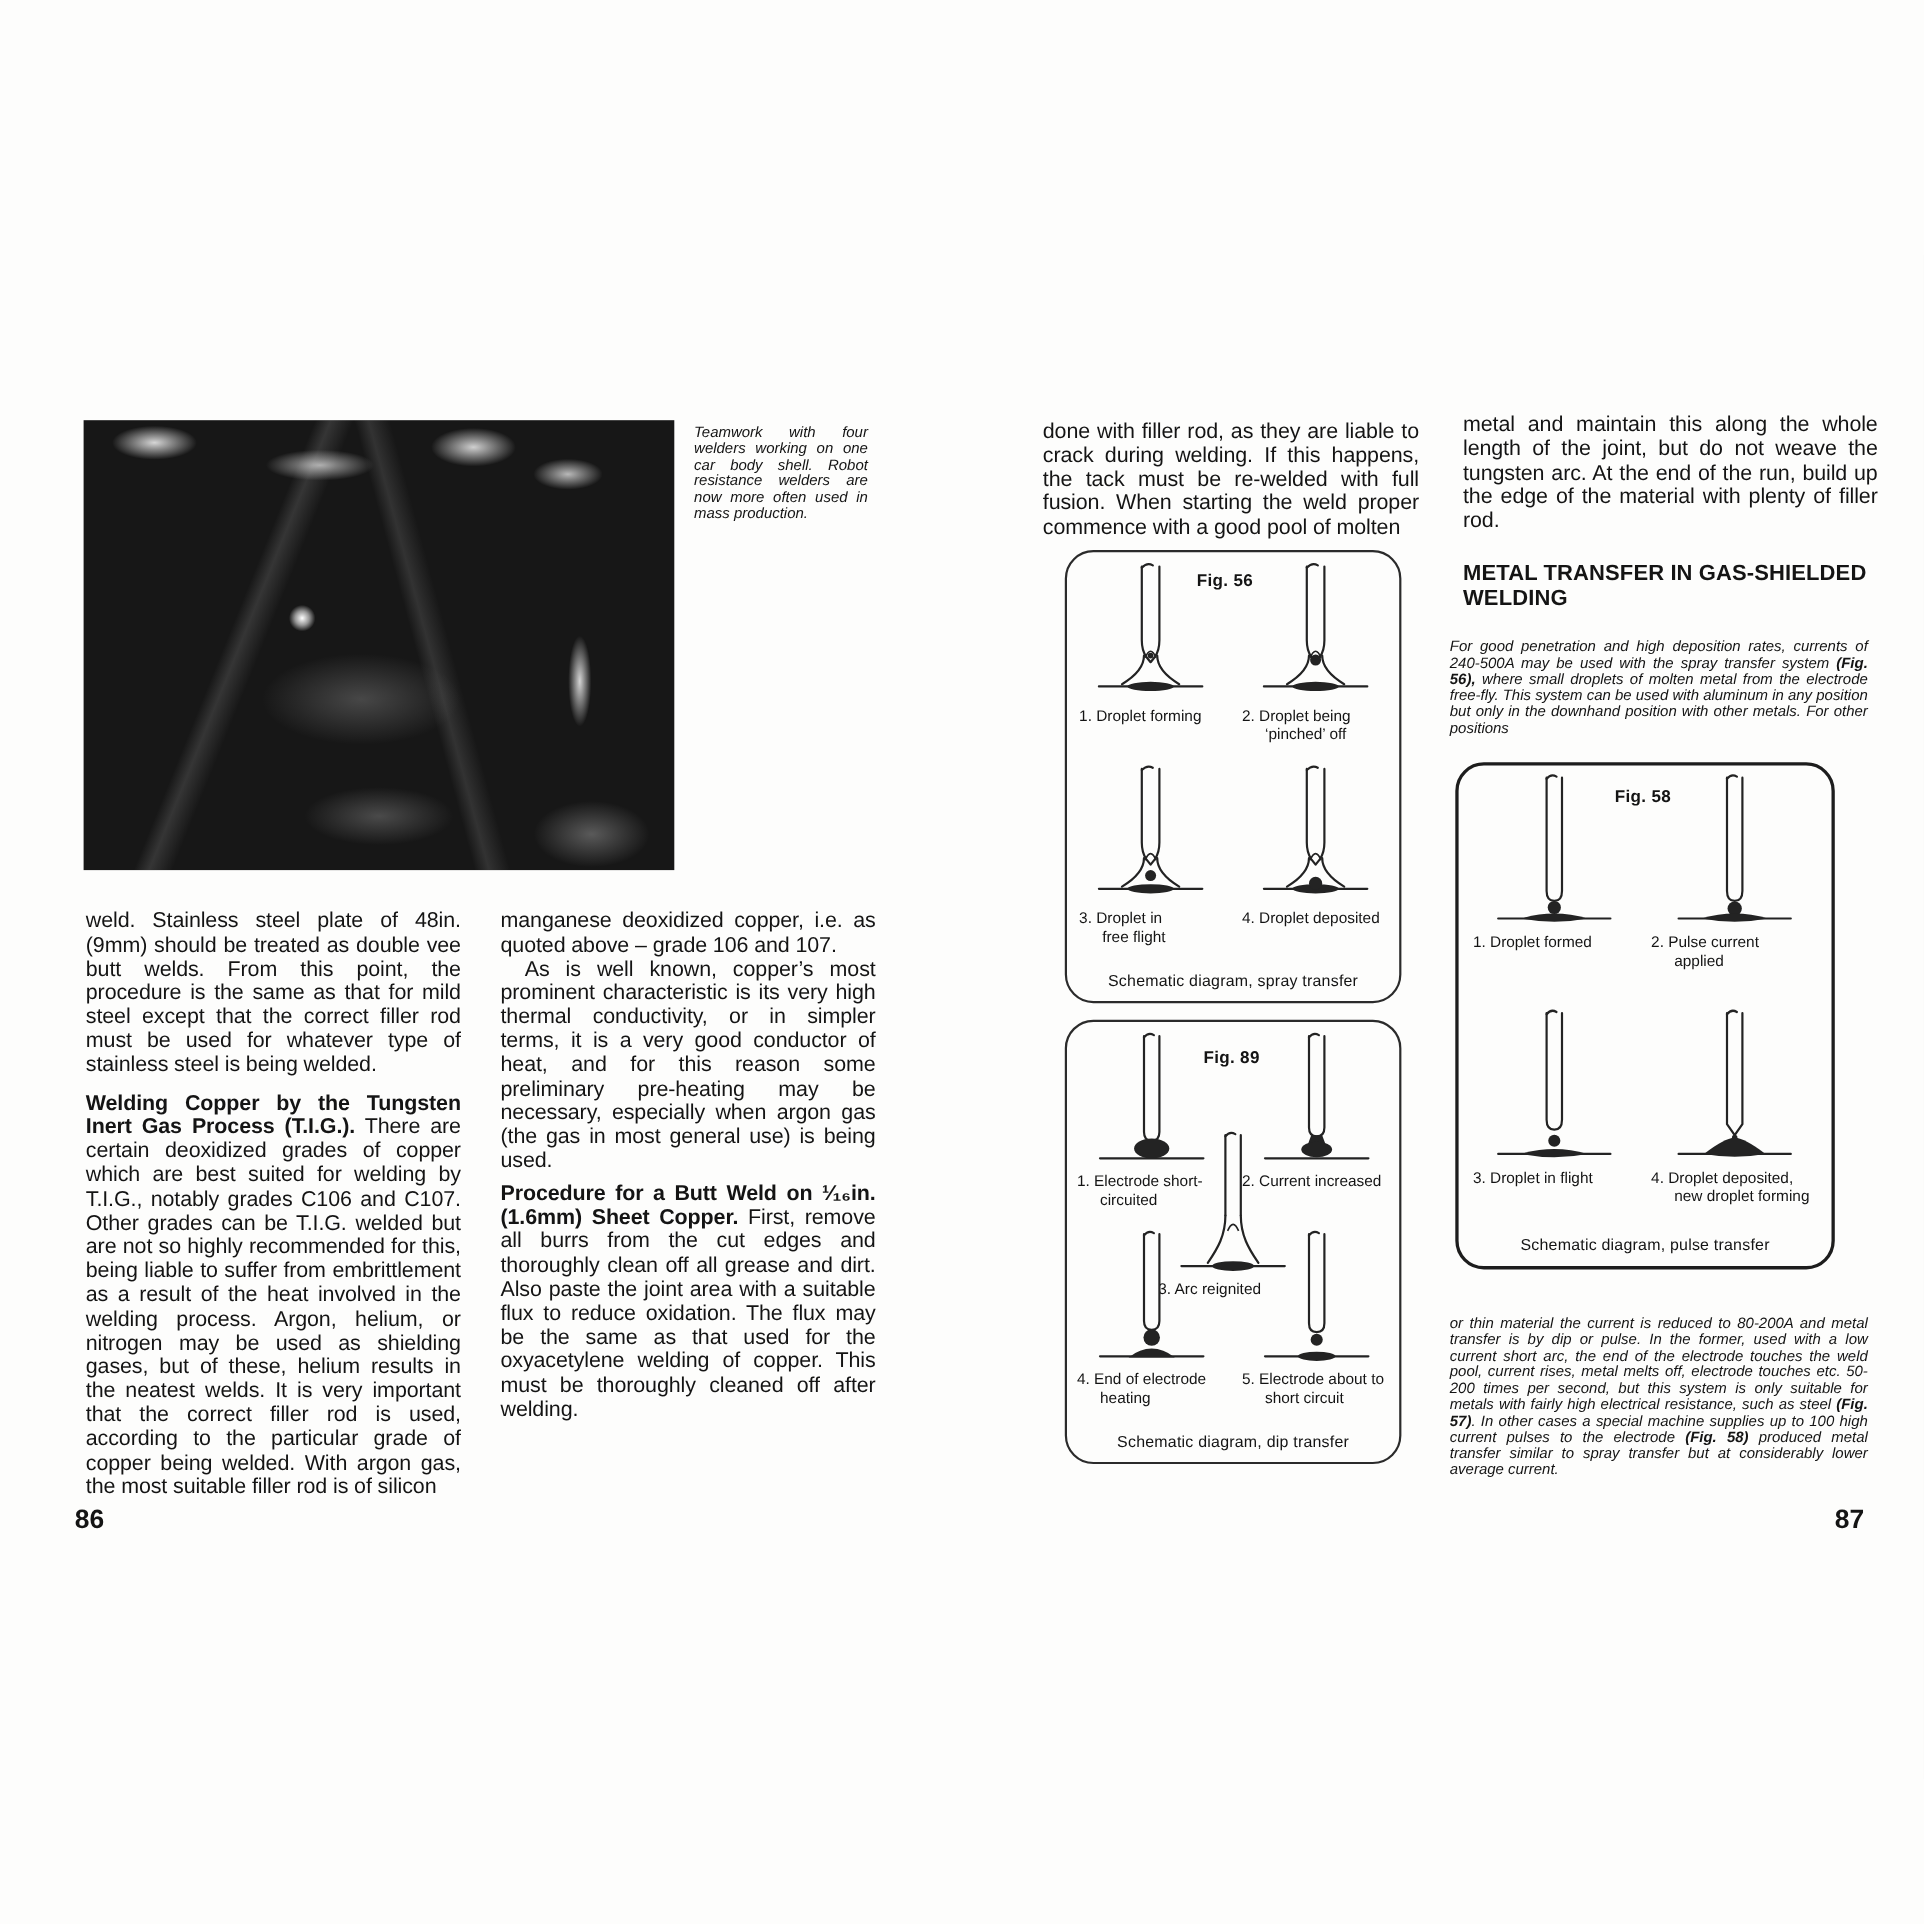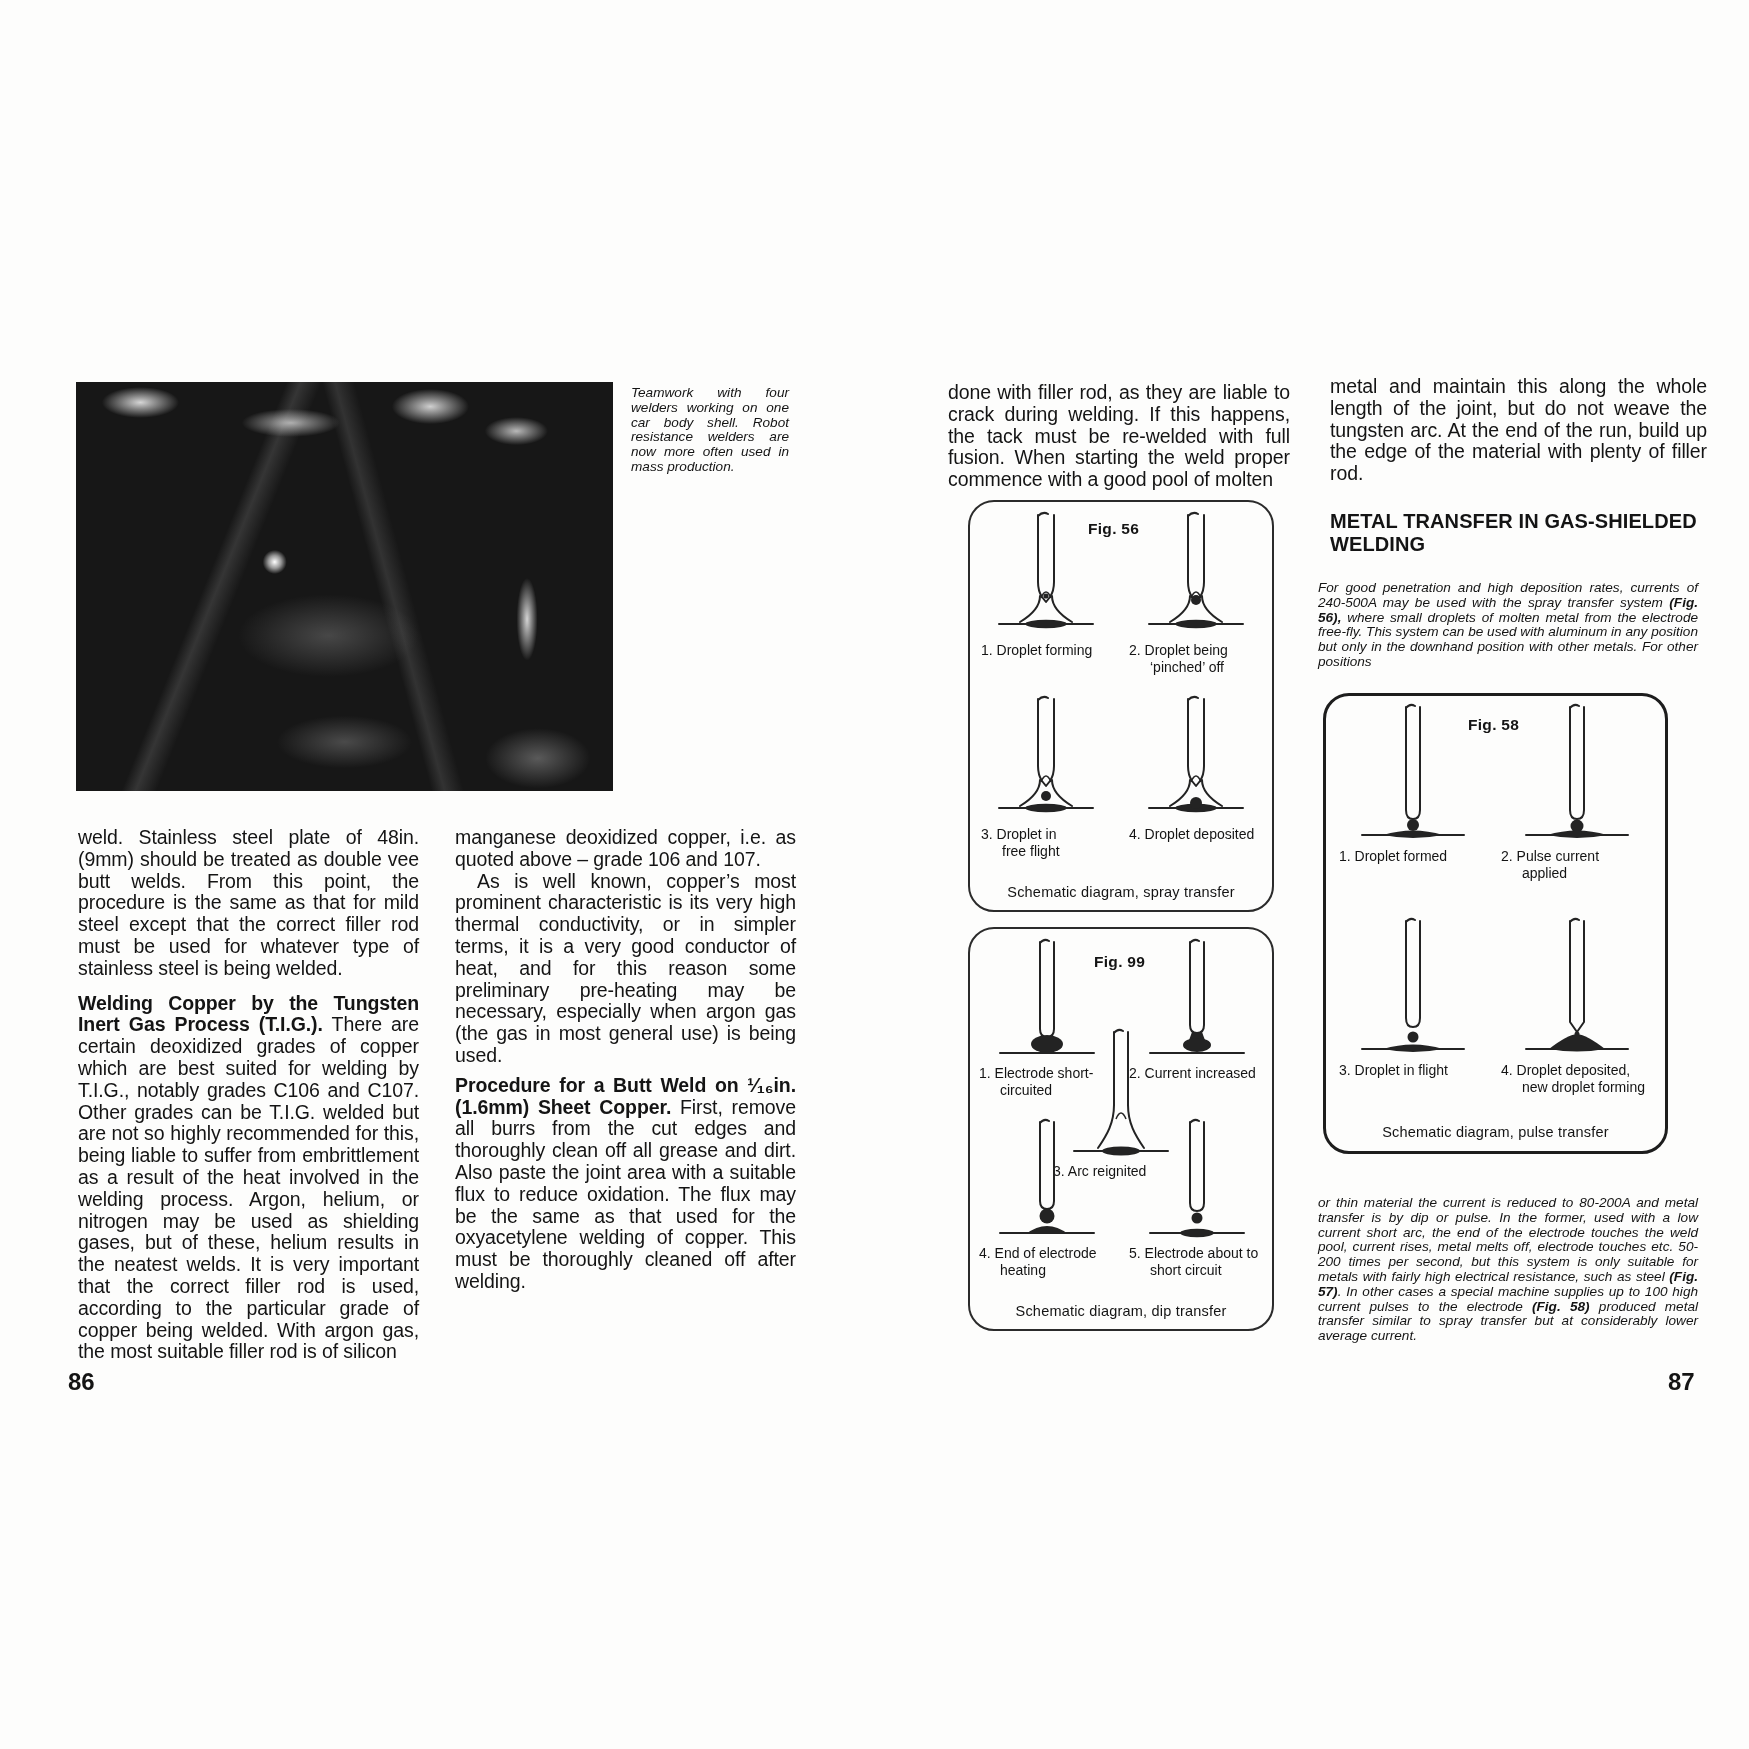--- a/index.html
+++ b/index.html
@@ -156,21 +156,21 @@
               <ellipse cx="50" cy="114" rx="21" ry="4.2" fill="#232323" stroke="none"></ellipse>
               <circle cx="50" cy="109" r="6" fill="#232323" stroke="none"></circle>
             </svg>
             <div class="fig-item-label">4. Droplet deposited</div>
           </div>
         </div>
       <div class="fig-caption">Schematic diagram, spray transfer</div>
     </div>
 
     <div class="fig-box fig-57" style="left:968px;top:927px;width:302px;height:400px;">
-      <div class="fig-title">Fig. 99</div>
+      <div class="fig-title">Fig. 89</div>
       <div class="fig-items">
           <div class="fig-item item-0">
             <svg width="100" height="122" viewBox="0 0 100 122">
               <line x1="3" y1="116" x2="97" y2="116" stroke="#232323" stroke-width="2" stroke-linecap="round" stroke-linejoin="round"></line>
               <path d="M43,5 L43,92 Q43,100 50,100 Q57,100 57,92 L57,5" fill="#fdfdfc" stroke="#232323" stroke-width="2" stroke-linecap="round" stroke-linejoin="round"></path>
               <path d="M43,6 Q47,1 52,4" fill="none" stroke="#232323" stroke-width="2" stroke-linecap="round" stroke-linejoin="round"></path>
               <ellipse cx="50" cy="107" rx="16" ry="9" fill="#232323" stroke="none"></ellipse>
             </svg>
             <div class="fig-item-label">1. Electrode short-
 circuited</div>

